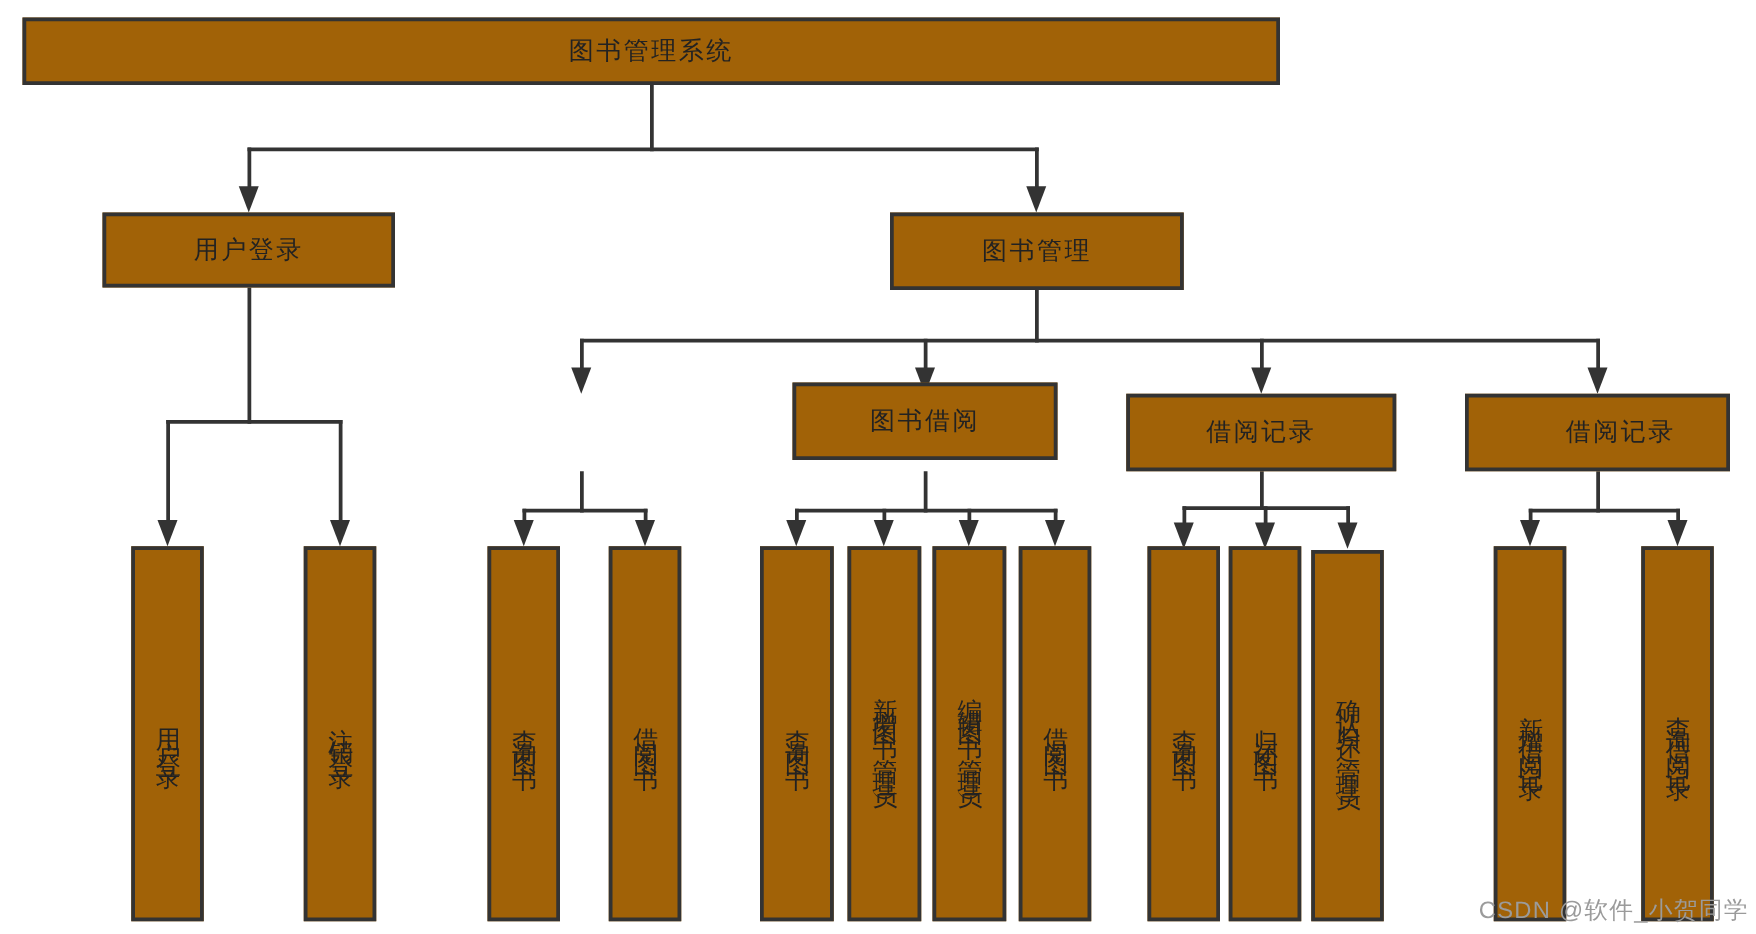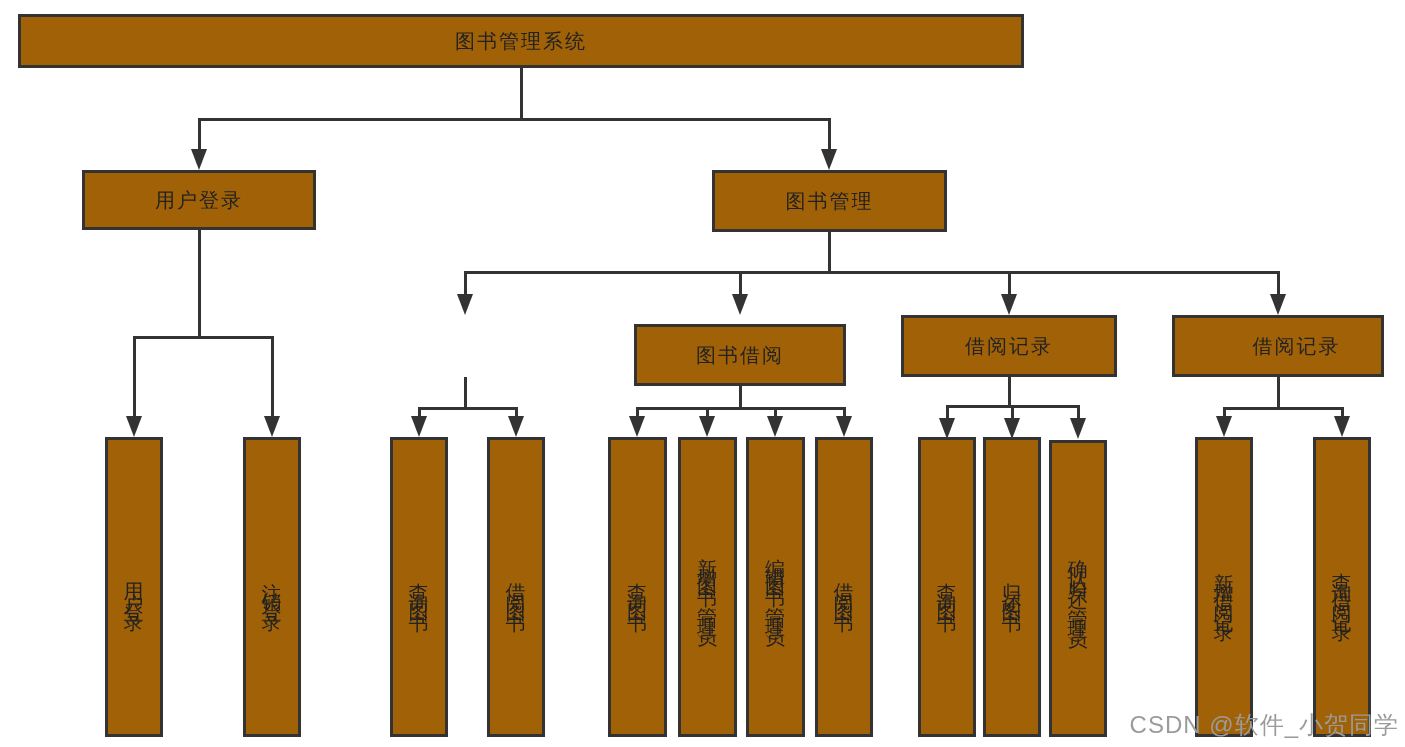--- a/index.html
+++ b/index.html
@@ -55,21 +55,21 @@
     height: 0;
     border-left: 8px solid transparent;
     border-right: 8px solid transparent;
     border-top: 21px solid #333333;
     z-index: 1;
   }
   .watermark {
     position: absolute;
     right: 6px;
     bottom: 6px;
-    font-size: 24px;
+    font-size: 19px;
     color: #9b9b9b;
     letter-spacing: 1px;
     z-index: 3;
     white-space: nowrap;
   }
 </style>
 </head>
 <body>
 
 <div class="canvas">
@@ -78,21 +78,21 @@
     <span class="h-label">图书管理系统</span>
   </div>
 
   <div class="node" style="left:82px; top:170px; width:234px; height:60px;">
     <span class="h-label">用户登录</span>
   </div>
   <div class="node" style="left:712px; top:170px; width:235px; height:62px;">
     <span class="h-label">图书管理</span>
   </div>
 
-  <div class="node" style="left:634px; top:324px; width:212px; height:62px;">
+  <div class="node" style="left:634px; top:306px; width:212px; height:62px;">
     <span class="h-label">图书借阅</span>
   </div>
   <div class="node" style="left:901px; top:315px; width:216px; height:62px;">
     <span class="h-label">借阅记录</span>
   </div>
   <div class="node" style="left:1172px; top:315px; width:212px; height:62px;padding-left:37px;">
     <span class="h-label">借阅记录</span>
   </div>
 
   <div class="node leaf" style="left:105px; top:437px; width:58px; height:300px;">

